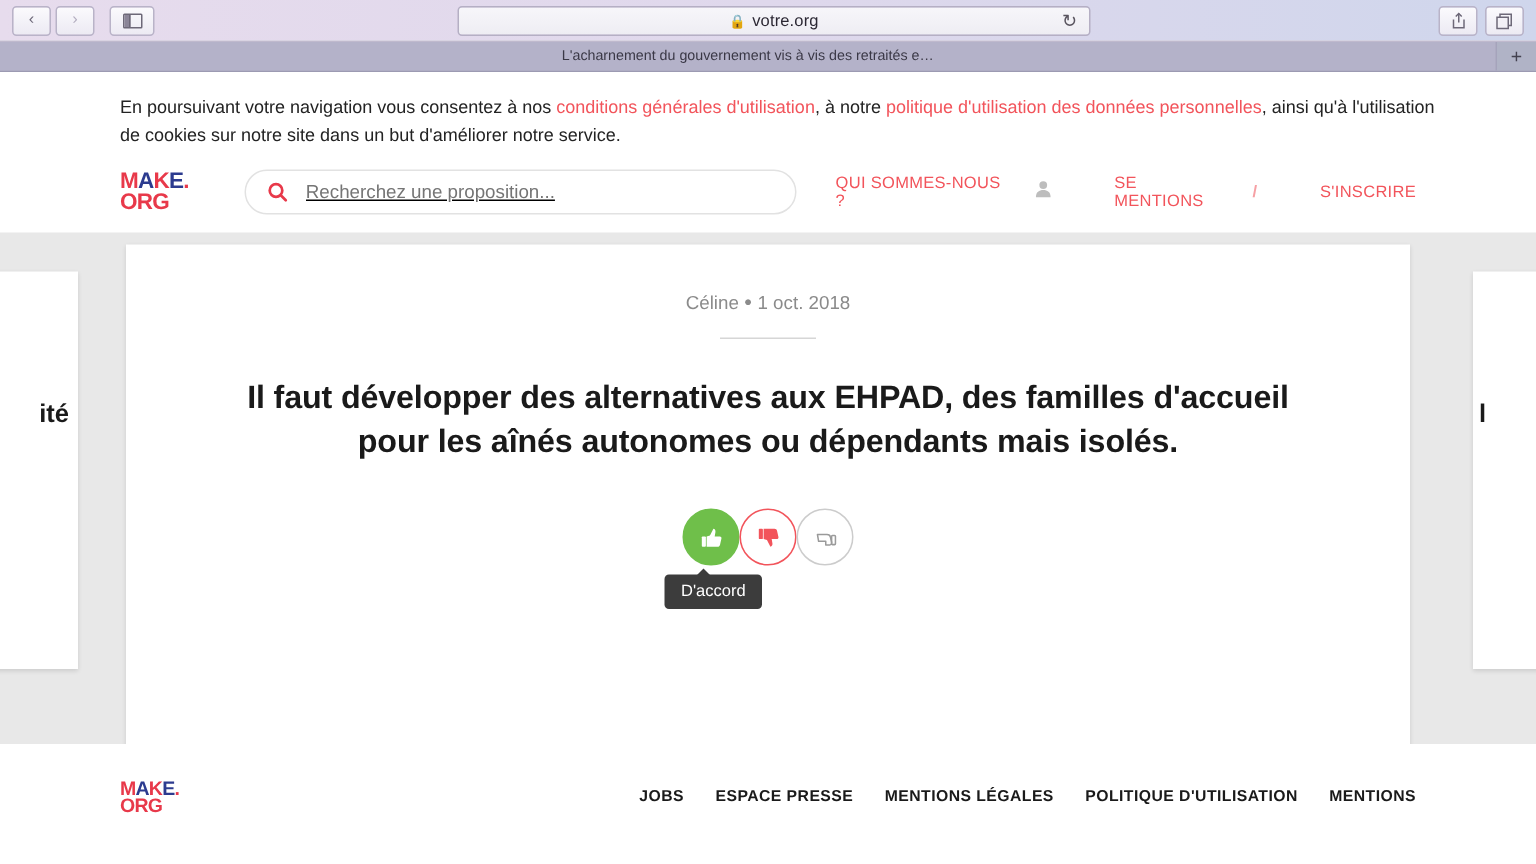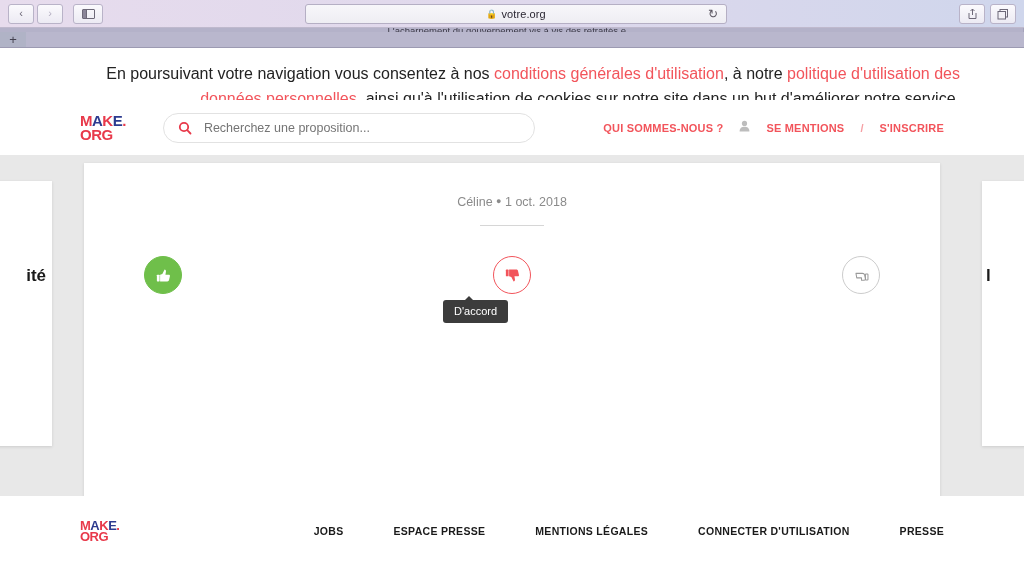--- a/index.html
+++ b/index.html
@@ -52,21 +52,20 @@
     position: absolute; right: 8px; top: 50%; transform: translateY(-50%);
     font-size: 12px; color: #59545f;
   }
   .right-group { margin-left: auto; display: flex; gap: 5px; }
 
   .tabstrip {
     height: 20px;
     background: #b9b7cd;
     display: flex;
     border-bottom: 1px solid #9c9ab2;
-    flex-direction: column;
   }
   .tab {
     flex: 1 1 0;
     display: flex; align-items: center; justify-content: center;
     font-size: 9.5px;
     color: #3a3846;
     background: #b4b2c9;
     border-right: 1px solid #a5a3bb;
     overflow: hidden; white-space: nowrap;
     padding: 0 6px;
@@ -79,23 +78,22 @@
   }
 
   
   .cookie-banner {
     position: relative;
     background: #ffffff;
     padding: 14px 60px 16px 80px;
     height: 52px;
   }
   .cookie-text {
-    font-size: 16px; line-height: 1.55; color: #232323;
+    font-size: 12px; line-height: 1.55; color: #232323;
     max-width: 880px;
-    text-align: right;
   }
   .cookie-text a { color: #f2545b; text-decoration: none; }
   .cookie-close {
     position: absolute; right: 14px; top: 50px;
     font-size: 20px; color: #d8d8d8; line-height: 1;
     font-weight: 300;
   }
 
   
   .site-header {
@@ -113,36 +111,38 @@
   .blue { color: #2c3b8f; }
 
   .searchbox {
     margin-left: 37px;
     width: 372px; height: 30px;
     border: 1px solid #e2e2e2;
     border-radius: 16px;
     display: flex; align-items: center;
     padding: 0 14px;
     background: #fff;
+    text-decoration: underline;
   }
   .search-ico { color: #e8394a; font-size: 13px; font-weight: bold; margin-right: 12px; display:flex; }
   .search-input {
     border: none; outline: none; flex: 1;
     font-size: 12.5px; color: #8e8e8e;
     font-family: "Liberation Sans", sans-serif;
     background: transparent;
   }
 
   .header-right {
     margin-left: auto; display: flex; align-items: center; gap: 16px;
   }
   .hdr-link {
-    font-size: 11px; font-weight: bold; color: #f2545b;
+    font-size: 11px; font-weight: normal; color: #f2545b;
     letter-spacing: .2px; text-decoration: none;
     font-family: "Liberation Sans", sans-serif;
+    margin-left: 26px;
   }
   .user-ico { color: #bdbdbd; font-size: 12px; }
   .sep { color: #f6a0a4; font-size: 11px; font-weight: bold; }
 
   
   .main {
     background: #e8e8e8;
     height: 340px;
     position: relative;
     overflow: hidden;
@@ -174,21 +174,21 @@
     margin: 16px auto 0;
   }
   .proposal {
     font-size: 21.5px; line-height: 1.35; font-weight: bold;
     color: #1a1a1a; margin-top: 25px;
     letter-spacing: -.1px;
   }
 
   .votes {
     margin-top: 30px;
-    display: flex; justify-content: space-between; 
+    display: flex; justify-content: center; 
     position: relative;
   }
   .vote-btn {
     width: 38px; height: 38px; border-radius: 50%;
     display: flex; align-items: center; justify-content: center;
     background: #fff;
   }
   .vote-btn.agree { background: #6fbf4a; border: 1px solid #6fbf4a; }
   .vote-btn.disagree { border: 1px solid #f2545b; }
   .vote-btn.neutral { border: 1px solid #cccccc; }
@@ -208,21 +208,21 @@
     border-left: 5px solid transparent; border-right: 5px solid transparent;
     border-bottom: 5px solid #3c3c3c;
   }
 
   
   .footer {
     height: 70px; background: #fff;
     display: flex; align-items: center;
     padding: 0 80px;
   }
-  .footer-nav { margin-left: auto; display: flex; align-items: center; gap: 50px; }
+  .footer-nav { margin-left: auto; display: flex; align-items: center; gap: 21px; }
   .footer-link {
     font-size: 10.5px; font-weight: bold; color: #1a1a1a;
     letter-spacing: .3px; text-decoration: none;
   }
 </style>
 </head>
 <body>
 
 <div class="browser-chrome">
   <div class="toolbar">
@@ -317,20 +317,21 @@
   </div>
 
   <div class="card center">
     <div class="meta">
       <span>Céline</span>
       <span class="dot">●</span>
       <span>1 oct. 2018</span>
     </div>
     <div class="meta-rule"></div>
 
+    <div class="proposal">Il faut développer des alternatives aux EHPAD, des familles d'accueil pour les aînés autonomes ou dépendants mais isolés.</div>
 
     <div class="votes">
       <div class="vote-btn agree">
         <svg width="17" height="17" viewBox="0 0 20 20">
           <path d="M6 9 L6 17 L14.5 17 C15.6 17 16.3 16.3 16.5 15.4 L17.6 10.6 C17.8 9.7 17.2 9 16.3 9 L12.3 9 L12.9 5.4 C13.1 4.2 12.4 3.1 11.3 3 L8.6 8.3 Z" fill="#ffffff"></path>
           <rect x="2.2" y="9" width="3.2" height="8" rx="0.7" fill="#ffffff"></rect>
         </svg>
       </div>
       <div class="vote-btn disagree">
         <svg width="17" height="17" viewBox="0 0 20 20">
@@ -352,16 +353,16 @@
 <div class="footer">
   <div class="logo">
     <div class="l1" style="font-size:13px"><span class="red">M</span><span class="blue">A</span><span class="red">K</span><span class="blue">E</span><span class="red">.</span></div>
     <div class="l2" style="font-size:13px"><span class="red">ORG</span></div>
   </div>
 
   <div class="footer-nav">
     <a class="footer-link" href="#">JOBS</a>
     <a class="footer-link" href="#">ESPACE PRESSE</a>
     <a class="footer-link" href="#">MENTIONS LÉGALES</a>
-    <a class="footer-link" href="#">CONNECTER D'UTILISATION</a>
-    <a class="footer-link" href="#">PRESSE</a>
+    <a class="footer-link" href="#">POLITIQUE D'UTILISATION</a>
+    <a class="footer-link" href="#">MENTIONS</a>
   </div>
 </div>
 
 </body></html>

